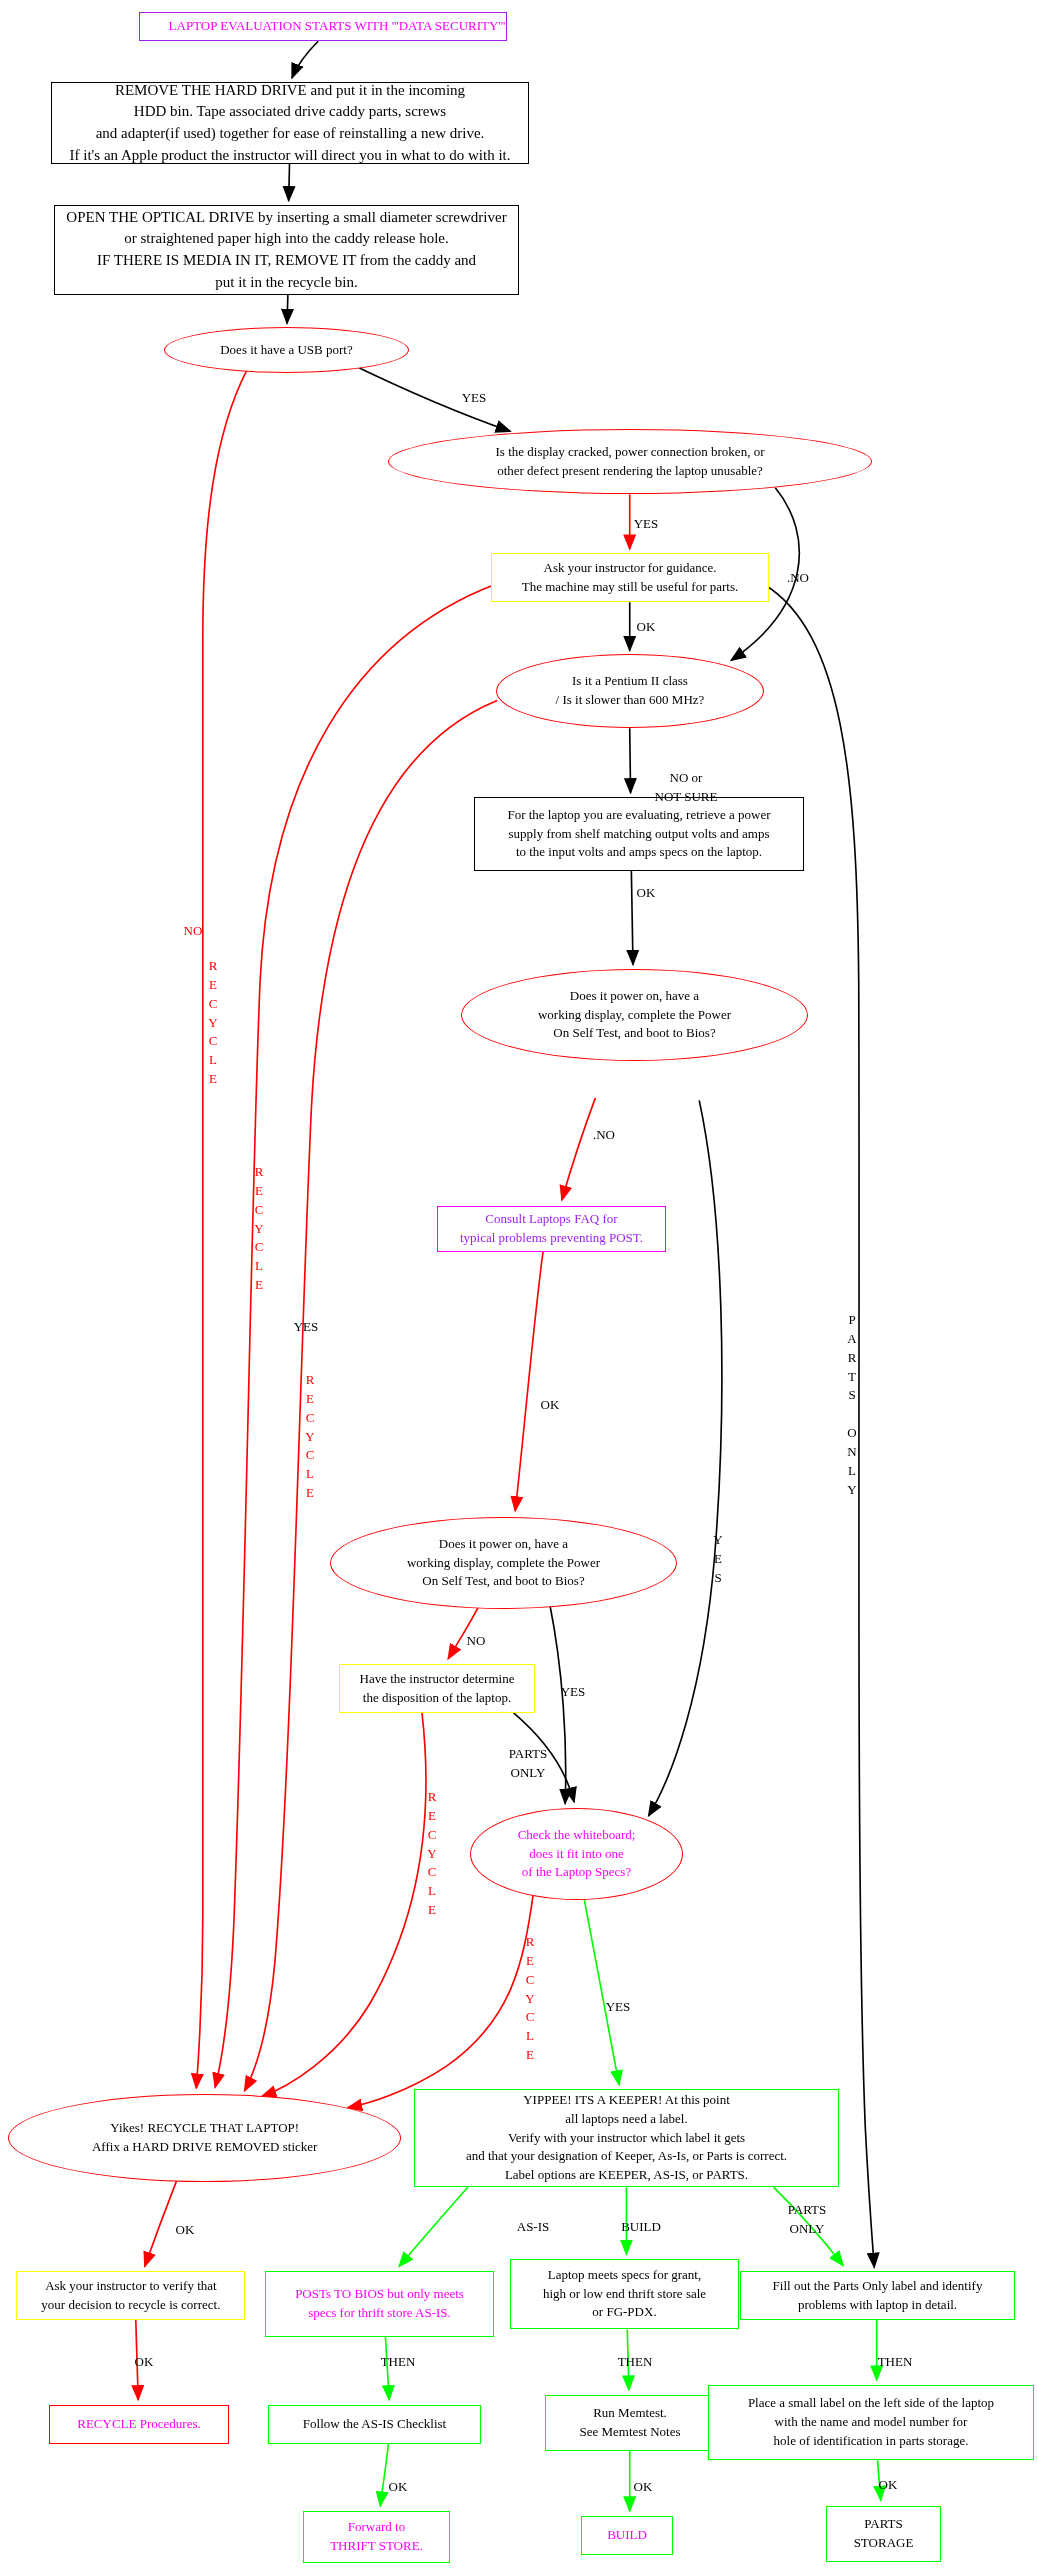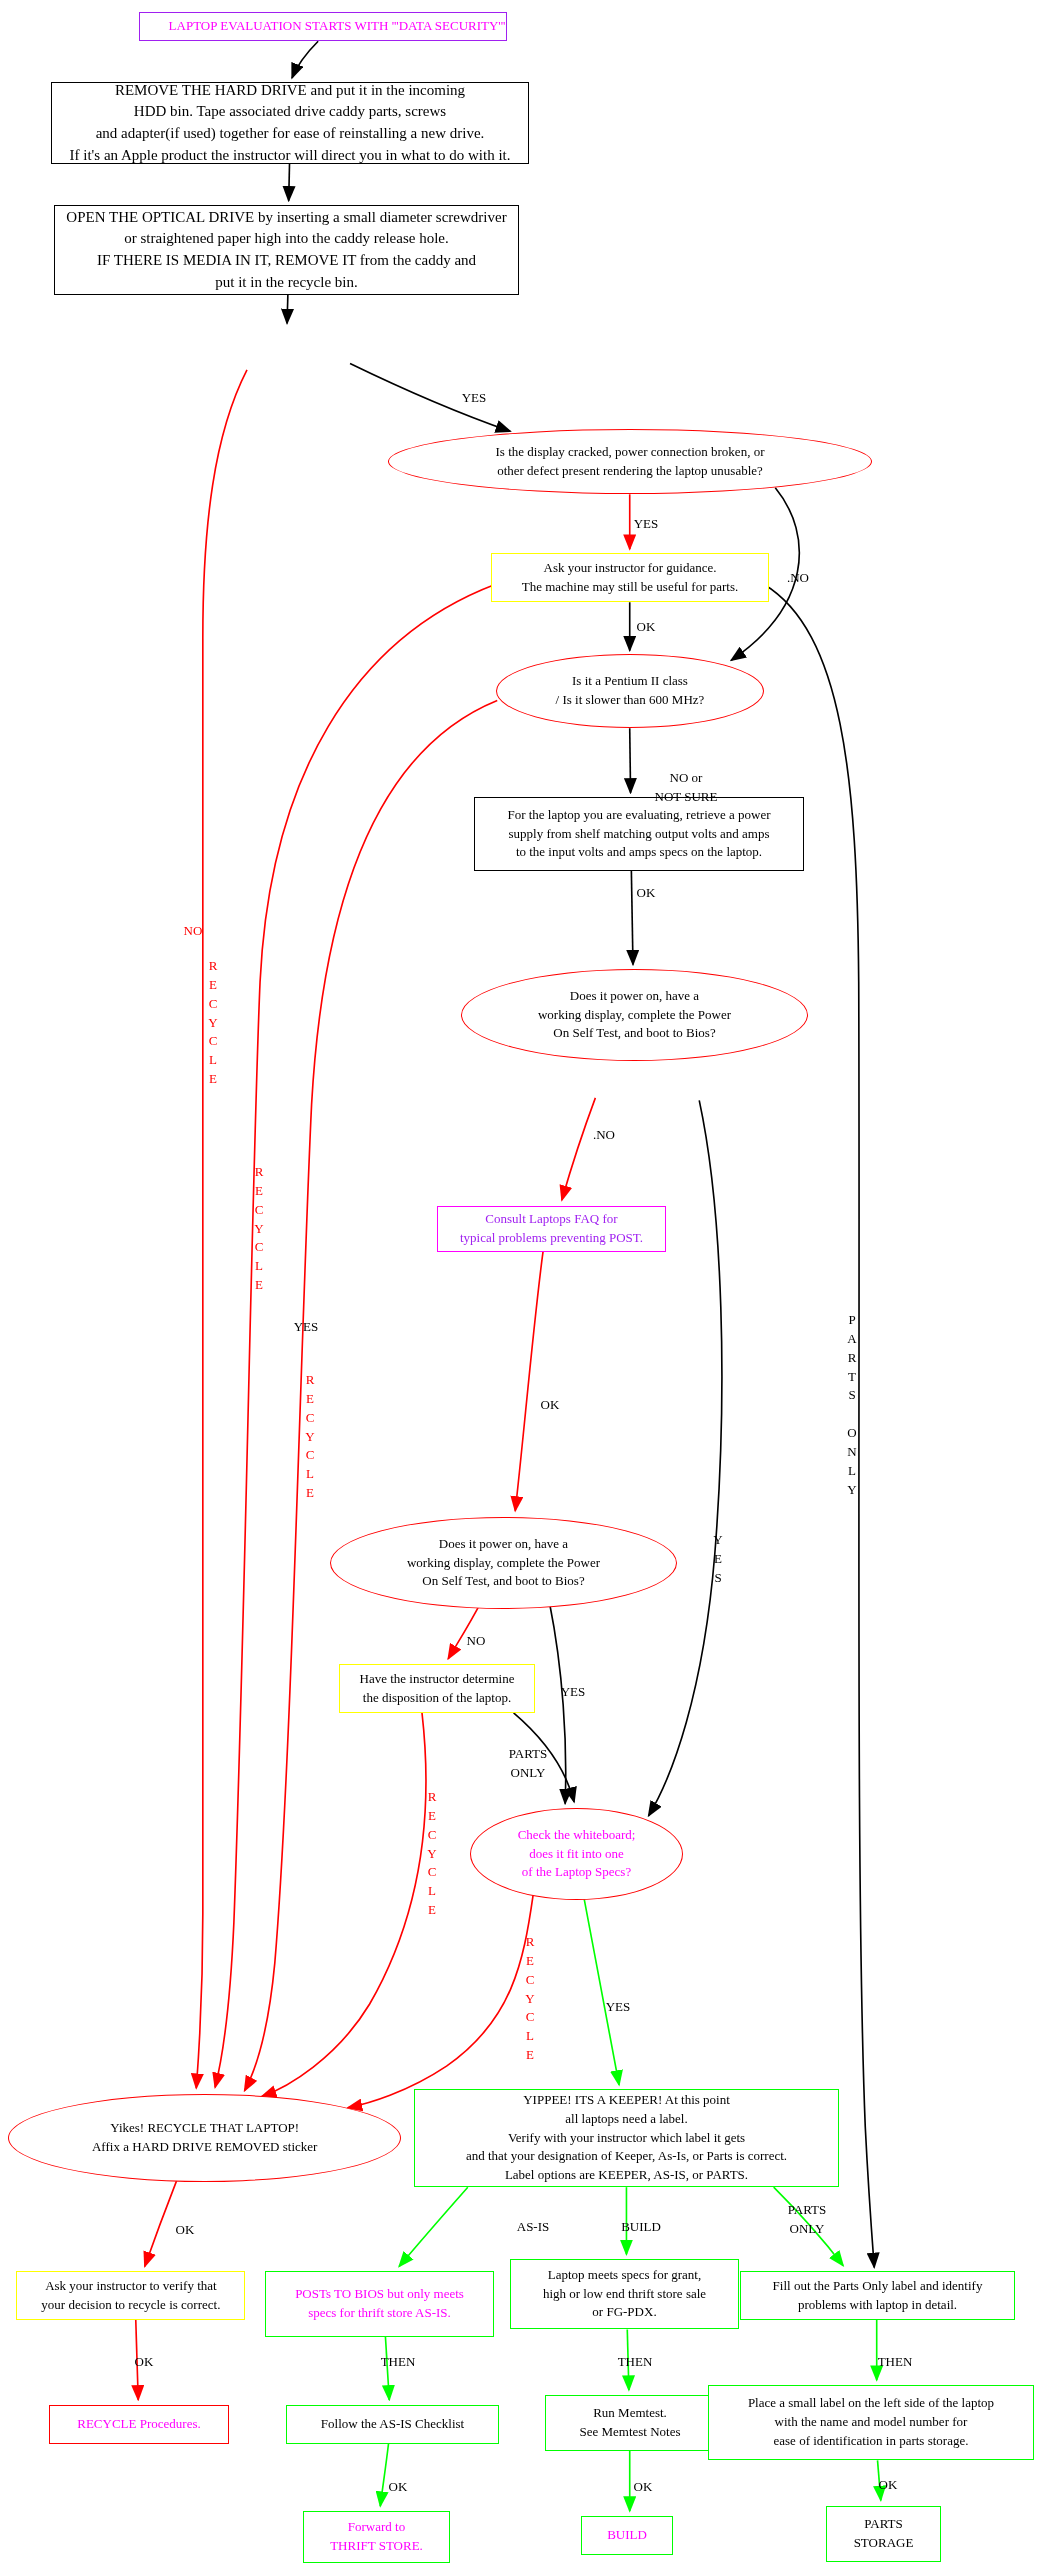--- a/index.html
+++ b/index.html
@@ -86,20 +86,21 @@
 
   <div class="node box b-purple t-magenta" style="left:139px;top:11.5px;width:368px;height:29.4px;padding-left:28px;">LAPTOP EVALUATION STARTS WITH '''DATA SECURITY'''</div>
   <div class="node box fs15" style="left:51px;top:82px;width:478px;height:82px;">REMOVE THE HARD DRIVE and put it in the incoming
 HDD bin. Tape associated drive caddy parts, screws
 and adapter(if used) together for ease of reinstalling a new drive.
 If it's an Apple product the instructor will direct you in what to do with it.</div>
   <div class="node box fs15" style="left:54px;top:205px;width:465px;height:90px;">OPEN THE OPTICAL DRIVE by inserting a small diameter screwdriver
 or straightened paper high into the caddy release hole.
 IF THERE IS MEDIA IN IT, REMOVE IT from the caddy and
 put it in the recycle bin.</div>
+  <div class="node ellipse" style="left:164px;top:327px;width:245px;height:46px;">Does it have a USB port?</div>
   <div class="node ellipse" style="left:388px;top:429px;width:484px;height:65px;">Is the display cracked, power connection broken, or
 other defect present rendering the laptop unusable?</div>
   <div class="node box b-yellow" style="left:491px;top:553px;width:278px;height:49px;">Ask your instructor for guidance.
 The machine may still be useful for parts.</div>
   <div class="node ellipse" style="left:496px;top:654px;width:268px;height:74px;">Is it a Pentium II class
 / Is it slower than 600 MHz?</div>
   <div class="node box" style="left:466px;top:797px;width:330px;height:74px;margin-left:8px;">For the laptop you are evaluating, retrieve a power
 supply from shelf matching output volts and amps
 to the input volts and amps specs on the laptop.</div>
   <div class="node ellipse" style="left:461px;top:969px;width:347px;height:92px;">Does it power on, have a
@@ -125,26 +126,26 @@
   <div class="node box b-yellow" style="left:16.4px;top:2271px;width:229px;height:49px;">Ask your instructor to verify that
 your decision to recycle is correct.</div>
   <div class="node box b-green t-magenta" style="left:265px;top:2271px;width:229px;height:66px;">POSTs TO BIOS but only meets
 specs for thrift store AS-IS.</div>
   <div class="node box b-green" style="left:510px;top:2259px;width:229px;height:70px;">Laptop meets specs for grant,
 high or low end thrift store sale
 or FG-PDX.</div>
   <div class="node box b-green" style="left:740px;top:2271px;width:275px;height:49px;">Fill out the Parts Only label and identify
 problems with laptop in detail.</div>
   <div class="node box b-red t-magenta" style="left:49px;top:2405px;width:180px;height:39px;">RECYCLE Procedures.</div>
-  <div class="node box b-green" style="left:286px;top:2405px;width:213px;height:39px;">Follow the AS-IS Checklist</div>
+  <div class="node box b-green" style="left:268px;top:2405px;width:213px;height:39px;">Follow the AS-IS Checklist</div>
   <div class="node box b-green" style="left:545px;top:2395px;width:170px;height:56px;">Run Memtest.
 See Memtest Notes</div>
   <div class="node box b-green" style="left:708px;top:2385px;width:326px;height:75px;">Place a small label on the left side of the laptop
 with the name and model number for
-ease of identification in parts storage.</div>
+hole of identification in parts storage.</div>
   <div class="node box b-green t-magenta" style="left:303px;top:2511px;width:147px;height:52px;">Forward to
 THRIFT STORE.</div>
   <div class="node box b-green t-magenta" style="left:581px;top:2516px;width:92px;height:39px;">BUILD</div>
   <div class="node box b-green" style="left:826px;top:2506px;width:115px;height:56px;">PARTS
 STORAGE</div>
 
   <div class="elabel" style="left:474px;top:398px;">YES</div>
   <div class="elabel red" style="left:193px;top:931px;">NO</div>
   <div class="elabel red" style="left:213px;top:1023px;">R
 E

